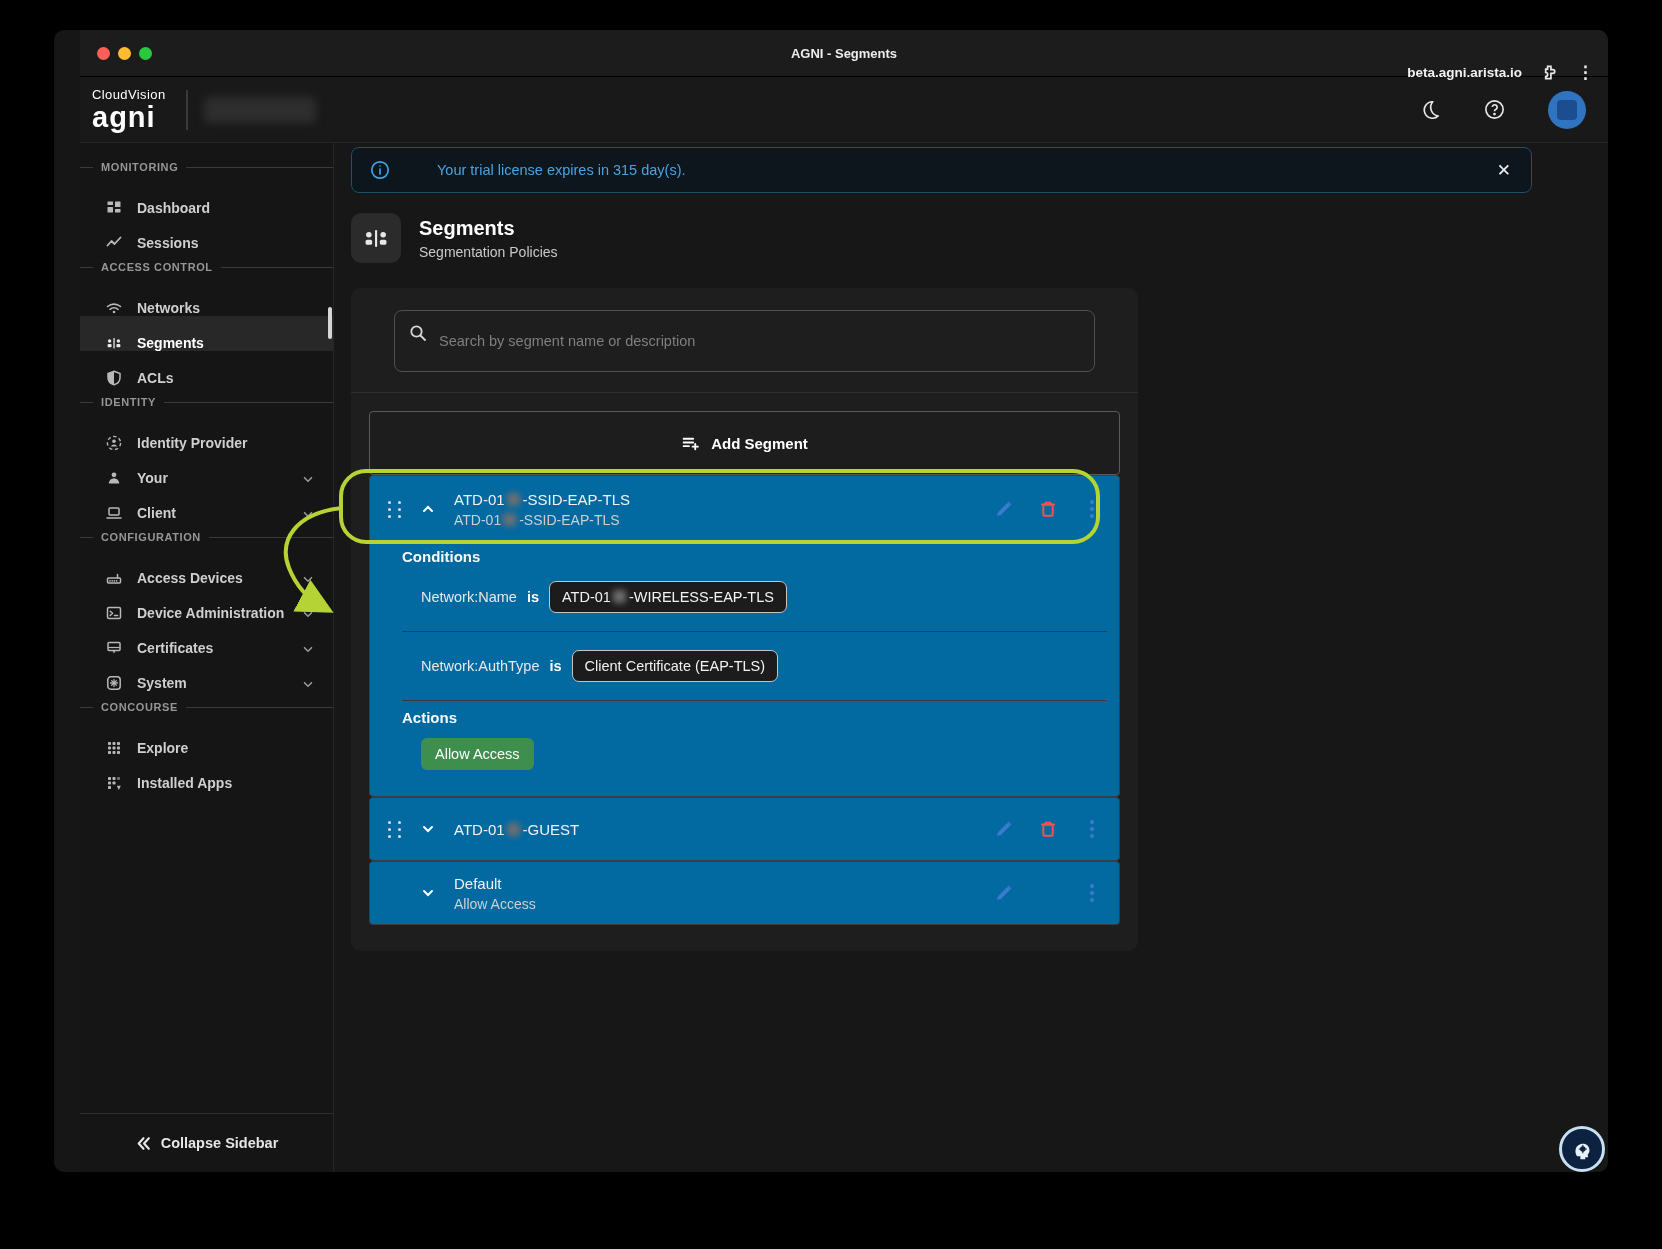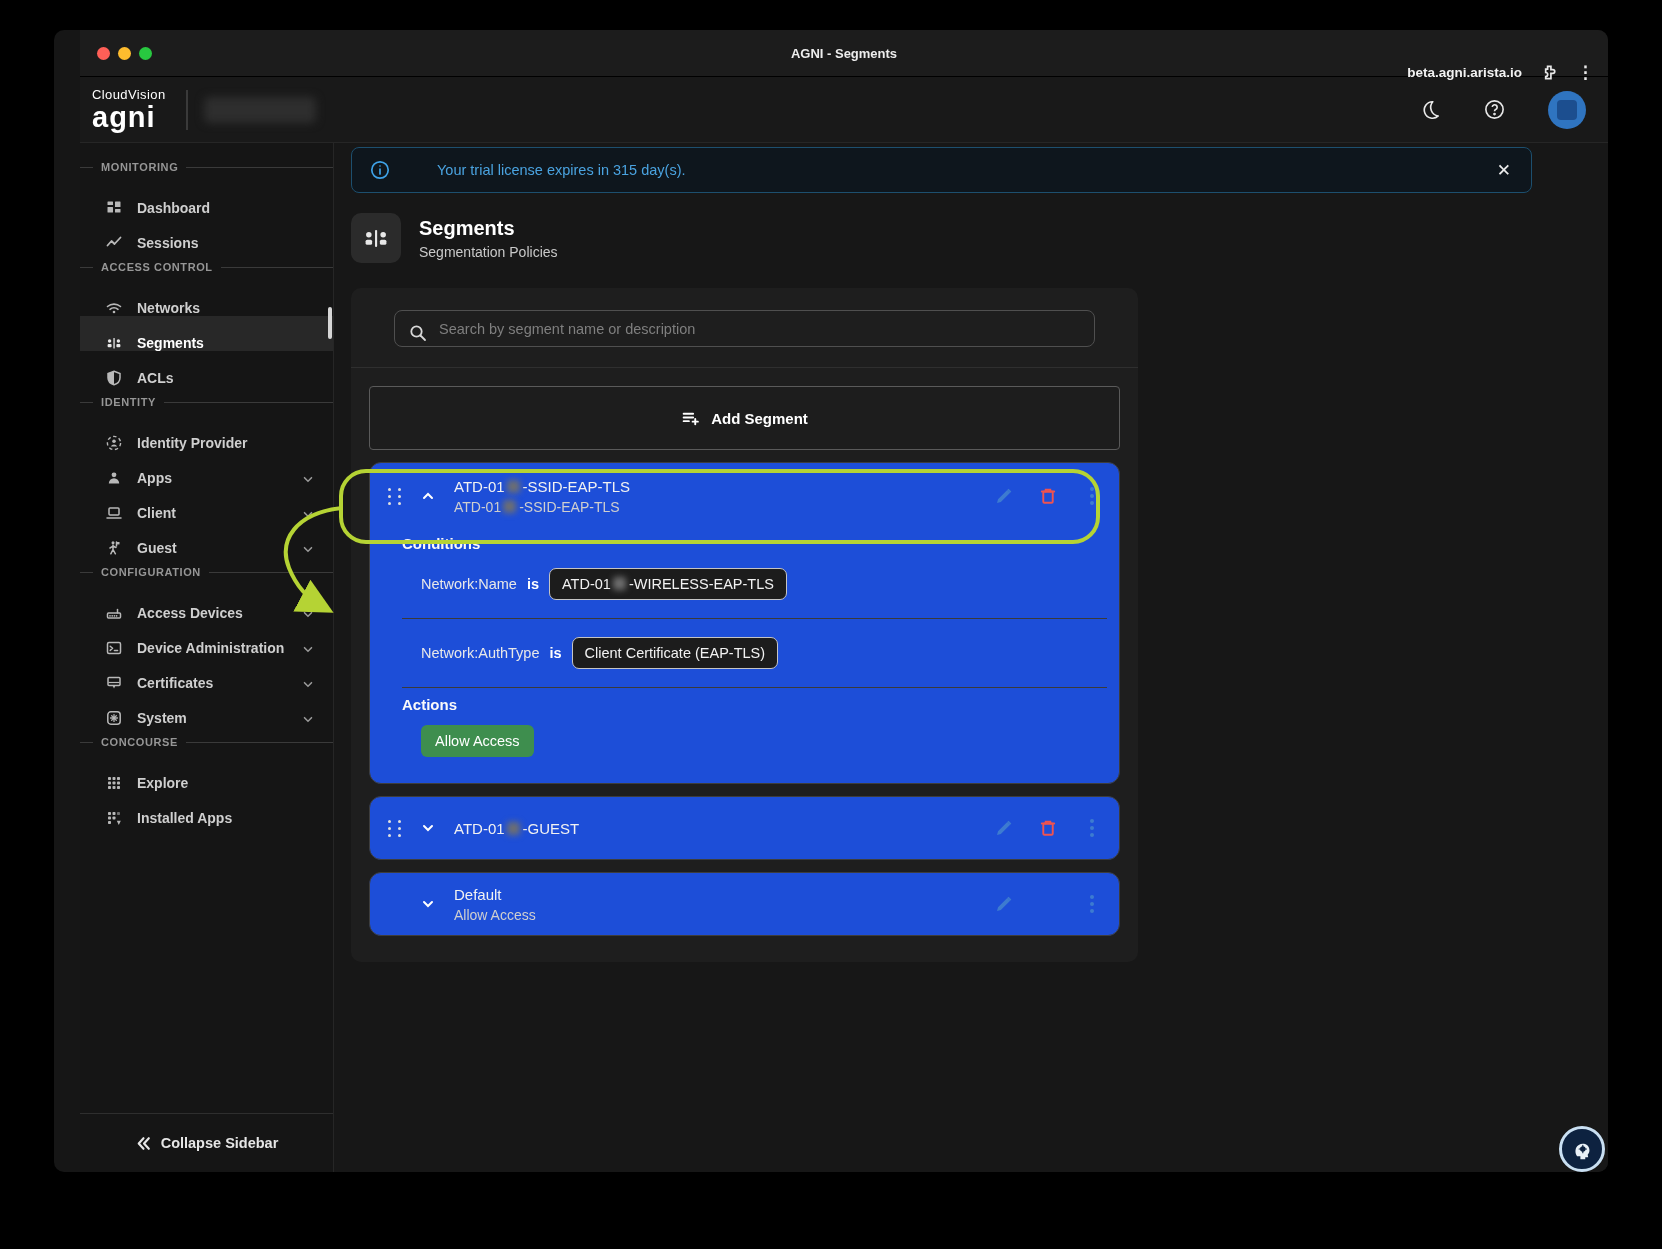--- a/index.html
+++ b/index.html
@@ -55,30 +55,30 @@
   .banner-close { margin-left:auto; color:#ececec; font-size:17px; cursor:pointer; }
 
   
   .pagehead { margin:20px 0 0 17px; display:flex; align-items:center; gap:18px; }
   .ph-tile { width:50px; height:50px; background:#2b2b2b; border-radius:10px; display:grid; place-items:center; color:#e8e8e8; }
   .ph-title { color:#fff; font-size:20px; font-weight:700; }
   .ph-sub { color:#c9c9c9; font-size:14px; margin-top:4px; }
 
   
   .card { margin:25px 0 0 17px; width:787px; background:#1e1e1e; border-radius:10px; padding:22px 18px 26px; }
-  .searchwrap { position:relative; margin:0 25px; height:37px; }
+  .searchwrap { position:relative; margin:0 25px; height:62px; }
   .searchwrap input { width:100%; height:100%; background:transparent; border:1px solid #4f4f4f; border-radius:8px; color:#e8e8e8; font-size:14.5px; padding:0 14px 0 44px; outline:none; font-family:"Liberation Sans", sans-serif; }
   .searchwrap input::placeholder { color:#7f7f7f; }
   .search-ic { position:absolute; left:15px; top:14px; color:#d8d8d8; }
   .card-div { border-top:1px solid #2f2f2f; margin:20px -18px 0; }
   .addseg { margin-top:18px; height:64px; border:1px solid #5a5a5a; border-radius:4px; background:#1d1d1d; display:flex; align-items:center; justify-content:center; gap:11px; color:#fff; font-weight:700; font-size:15px; cursor:pointer; }
   .addseg .icon { display:flex; color:#fff; }
 
   
-  .segrow { margin-top:12px; border:1px solid #3d3d3d; background:#1d4ed8; border-radius:12px; }
+  .segrow { margin-top:0; border:1px solid #3d3d3d; background:#0369a1; border-radius:4px; }
   .seghead { display:flex; align-items:center; min-height:66px; padding:0 18px 0 16px; }
   .seghead.compact { min-height:62px; }
   .handle { width:18px; margin-right:16px; display:grid; grid-template-columns:repeat(2, 5px); gap:4px 5px; justify-content:center; cursor:grab; }
   .handle i { width:3px; height:3px; border-radius:50%; background:#e0e0e0; }
   .handle.ghost { visibility:hidden; }
   .rowchev { width:20px; margin-right:14px; color:#fff; display:flex; cursor:pointer; }
   .seg-titles { display:flex; flex-direction:column; gap:4px; }
   .seg-name { color:#f2f2f2; font-size:15px; }
   .seg-desc { color:#cfcfcf; font-size:14px; }
   .rowactions { margin-left:auto; display:flex; align-items:center; gap:26px; }
@@ -226,51 +226,35 @@
             </span>
           <span class="lbl">Identity Provider</span>
         </div>
         <div class="item">
           <span class="icon">
               <svg width="16" height="16" viewBox="0 0 16 16" fill="currentColor">
                 <circle cx="8" cy="4.8" r="2.4"></circle>
                 <path d="M2.8 13.5a5.2 5.2 0 0 1 10.4 0z"></path>
               </svg>
             </span>
-          <span class="lbl">Apps</span>
+          <span class="lbl">Your</span>
           <span class="chev">
               <svg width="14" height="14" viewBox="0 0 16 16" fill="none" stroke="currentColor" stroke-width="1.8" stroke-linecap="round">
                 <path d="M4 6.5 8 10.5 12 6.5"></path>
               </svg>
             </span>
         </div>
         <div class="item">
           <span class="icon">
               <svg width="16" height="16" viewBox="0 0 16 16" fill="none" stroke="currentColor" stroke-width="1.5">
                 <rect x="3" y="3" width="10" height="7" rx="1"></rect>
                 <path d="M1 13h14" stroke-linecap="round"></path>
               </svg>
             </span>
           <span class="lbl">Client</span>
-          <span class="chev">
-              <svg width="14" height="14" viewBox="0 0 16 16" fill="none" stroke="currentColor" stroke-width="1.8" stroke-linecap="round">
-                <path d="M4 6.5 8 10.5 12 6.5"></path>
-              </svg>
-            </span>
-        </div>
-        <div class="item">
-          <span class="icon">
-              <svg width="16" height="16" viewBox="0 0 16 16" fill="none" stroke="currentColor" stroke-width="1.5" stroke-linecap="round">
-                <circle cx="7" cy="2.8" r="1.5" fill="currentColor" stroke="none"></circle>
-                <path d="M7 5v4.5M7 9.5 4.8 13.8M7 9.5l2.4 4.3M7 6.2 4 8M7 6 10 7.5"></path>
-                <rect x="10.5" y="2" width="3" height="2.4" fill="currentColor" stroke="none"></rect>
-                <path d="M10.5 2v4"></path>
-              </svg>
-            </span>
-          <span class="lbl">Guest</span>
           <span class="chev">
               <svg width="14" height="14" viewBox="0 0 16 16" fill="none" stroke="currentColor" stroke-width="1.8" stroke-linecap="round">
                 <path d="M4 6.5 8 10.5 12 6.5"></path>
               </svg>
             </span>
         </div>
 
         <div class="sec">
             <span class="sec-label">CONFIGURATION</span>
           </div>

